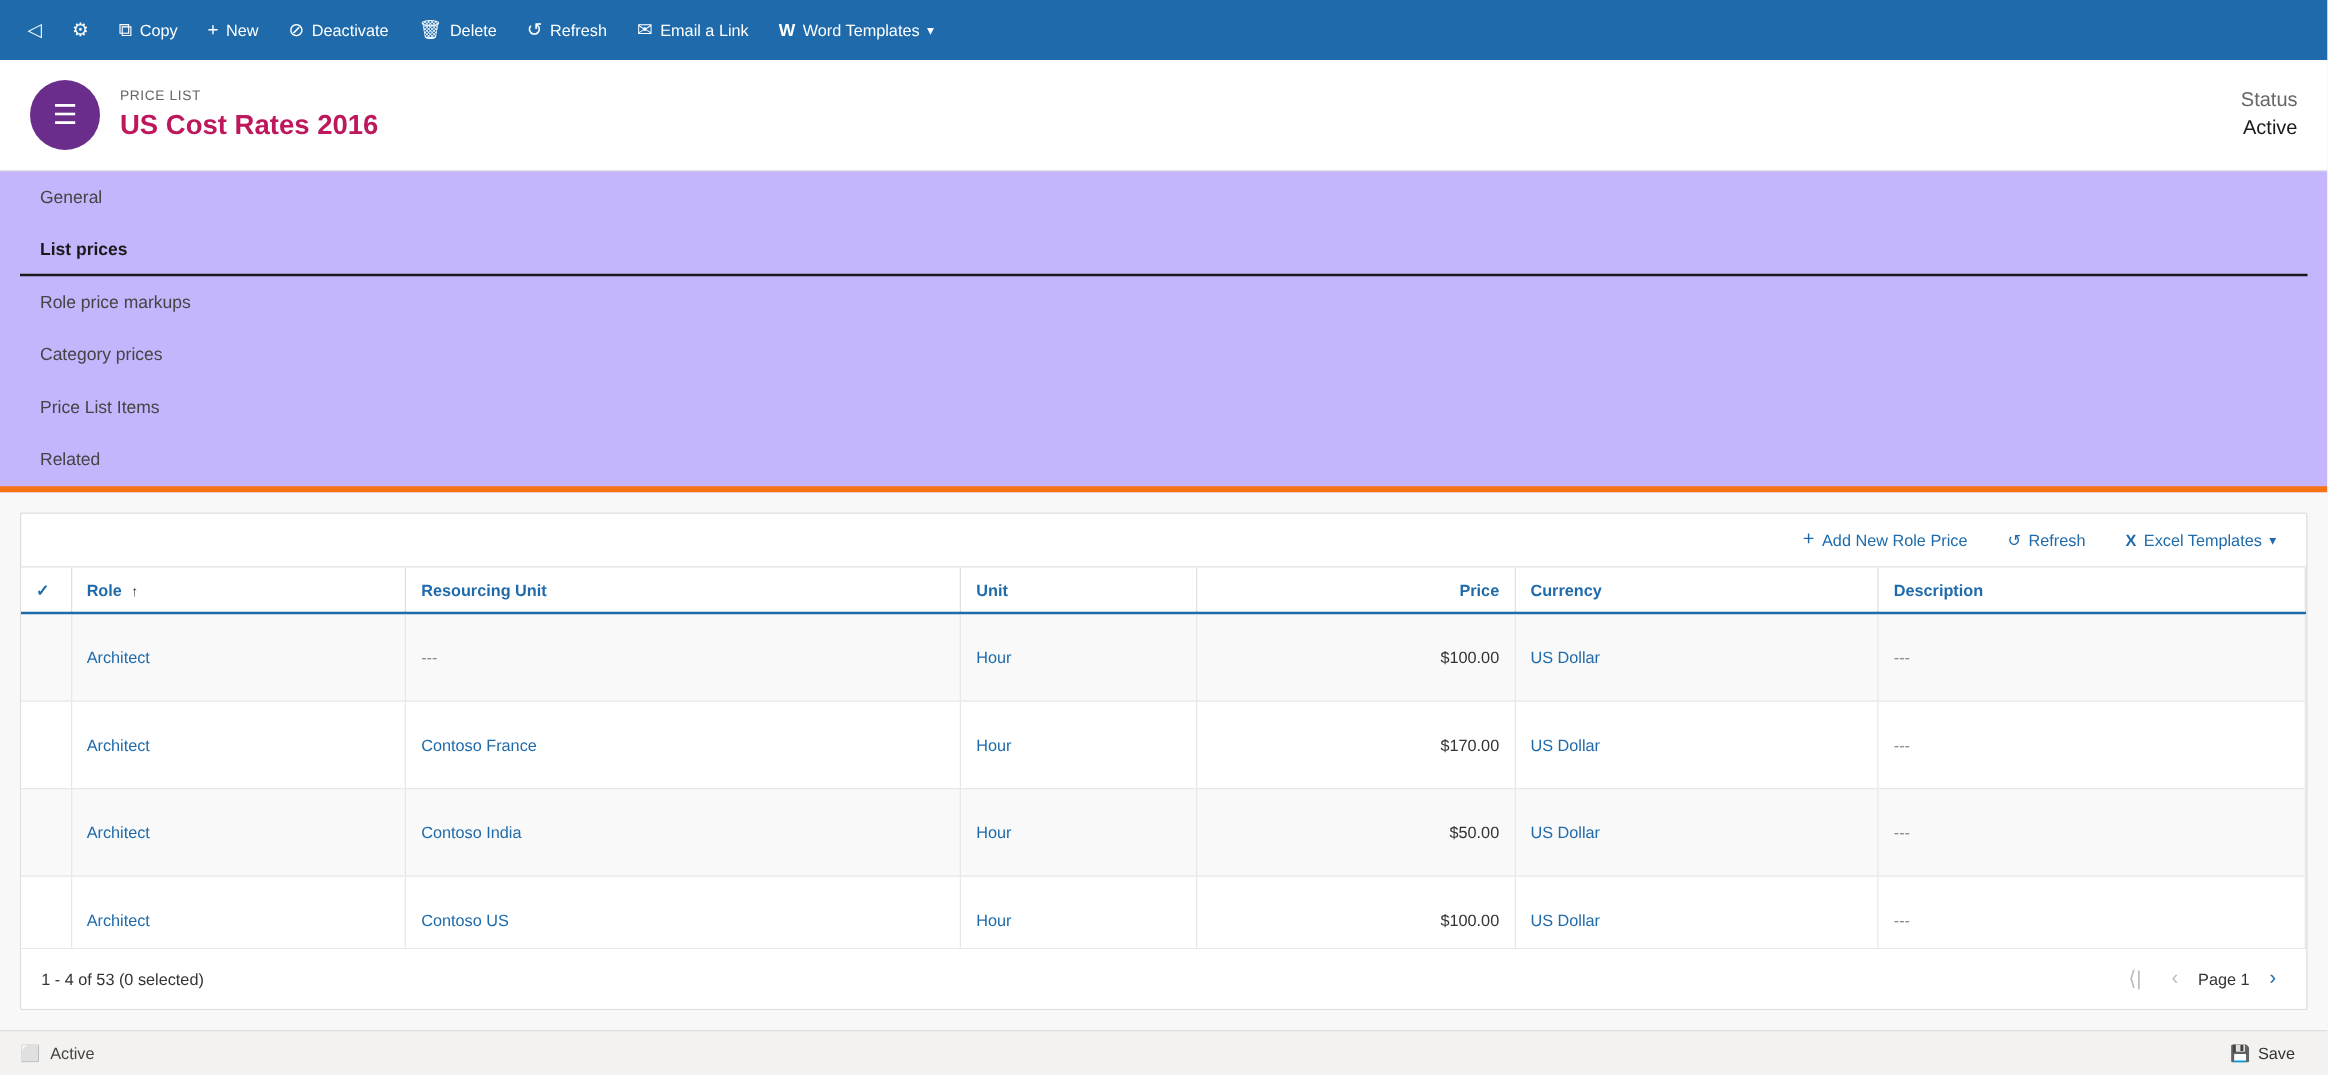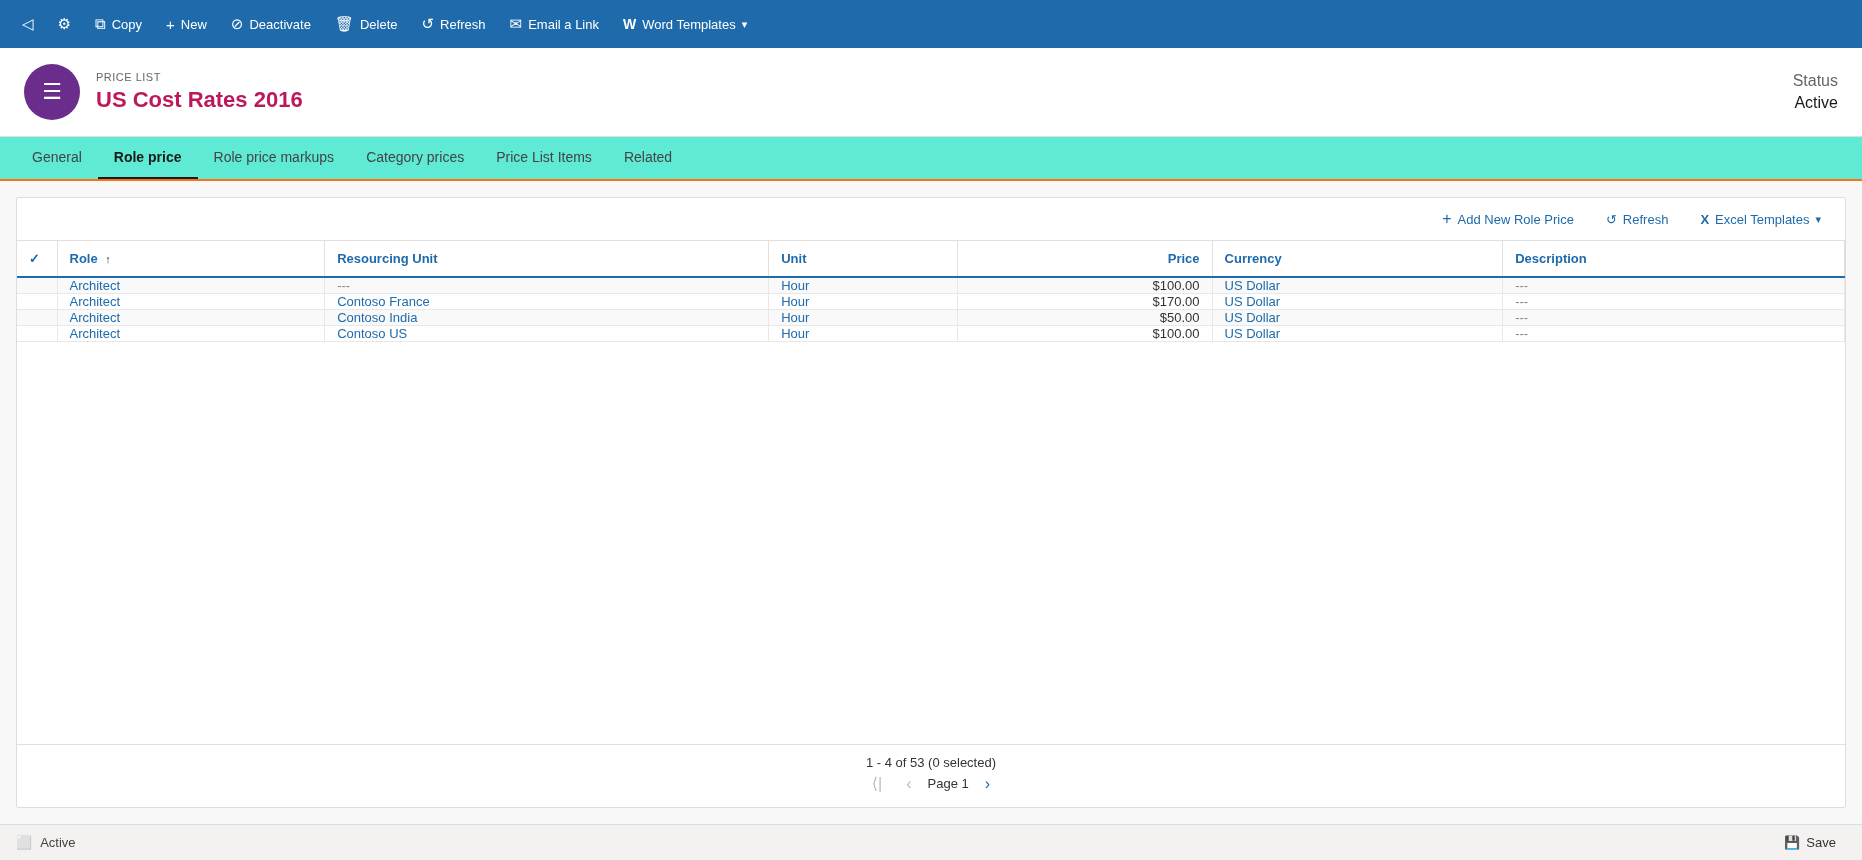--- a/index.html
+++ b/index.html
@@ -87,23 +87,24 @@
     .status-value {
       font-size: 16px;
       color: #1a1a1a;
       font-weight: 400;
     }
 
     
     .tabs-bar {
       display: flex;
       padding: 0 16px;
-      border-bottom: 2px solid #f97316;
-      background: #5eead4;
+      border-bottom: 5px solid #f97316;
+      background: #c4b5fd;
       flex-shrink: 0;
+      flex-direction: column;
     }
     .tab-item {
       padding: 12px 16px;
       cursor: pointer;
       font-size: 14px;
       color: #444;
       border-bottom: 2px solid transparent;
       white-space: nowrap;
     }
     .tab-item.active {
@@ -172,40 +173,39 @@
     }
     .data-table th.price-col { text-align: right; }
     .data-table th.check-col { width: 40px; }
     .data-table th .sort-icon { margin-left: 4px; color: #333; font-size: 11px; }
     .data-table tbody tr {
       border-bottom: 1px solid #e8e8e8;
     }
     .data-table tbody tr:nth-child(odd) { background: #f9f9f9; }
     .data-table tbody tr:nth-child(even) { background: white; }
     .data-table td {
-      padding: 0 12px;
+      padding: 27px 12px;
       font-size: 13px;
       border-right: 1px solid #e8e8e8;
     }
     .data-table td.check-col { width: 40px; text-align: center; }
     .link-cell { color: #1e6aab; cursor: pointer; }
     .price-cell { text-align: right; color: #333; }
     .dash-cell { color: #888; }
 
     
     .pagination-bar {
       display: flex;
       align-items: center;
       justify-content: space-between;
       padding: 10px 16px;
       border-top: 1px solid #e0e0e0;
       background: white;
       font-size: 13px;
       color: #444;
-      flex-direction: column;
     }
     .pagination-controls {
       display: flex;
       align-items: center;
       gap: 8px;
     }
     .page-btn {
       background: none;
       border: none;
       cursor: pointer;
@@ -304,21 +304,21 @@
       <div class="record-title">US Cost Rates 2016</div>
     </div>
     <div class="record-status">
       <div class="status-label">Status</div>
       <div class="status-value">Active</div>
     </div>
   </div>
 
   <div class="tabs-bar">
     <div class="tab-item">General</div>
-    <div class="tab-item active">Role price</div>
+    <div class="tab-item active">List prices</div>
     <div class="tab-item">Role price markups</div>
     <div class="tab-item">Category prices</div>
     <div class="tab-item">Price List Items</div>
     <div class="tab-item">Related</div>
   </div>
 
   <div class="grid-container">
     <div class="grid-inner">
 
       <div class="grid-toolbar">

